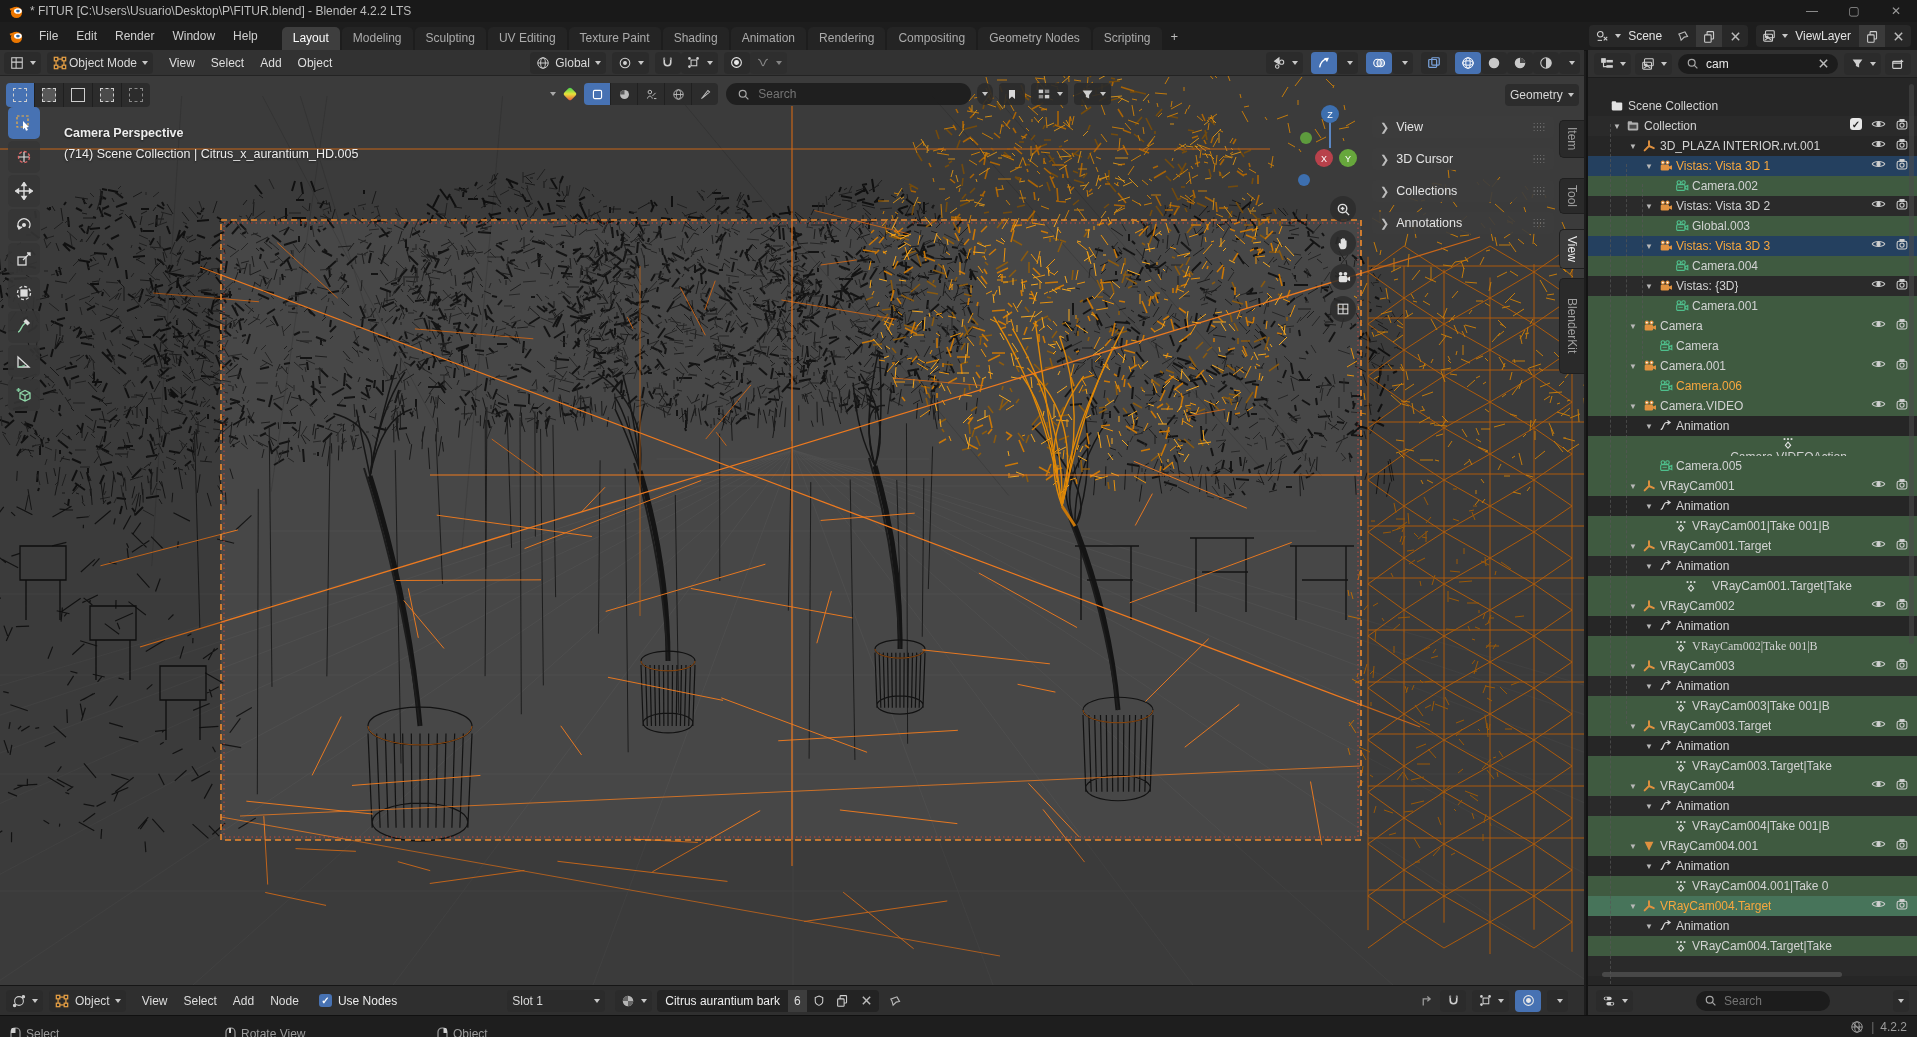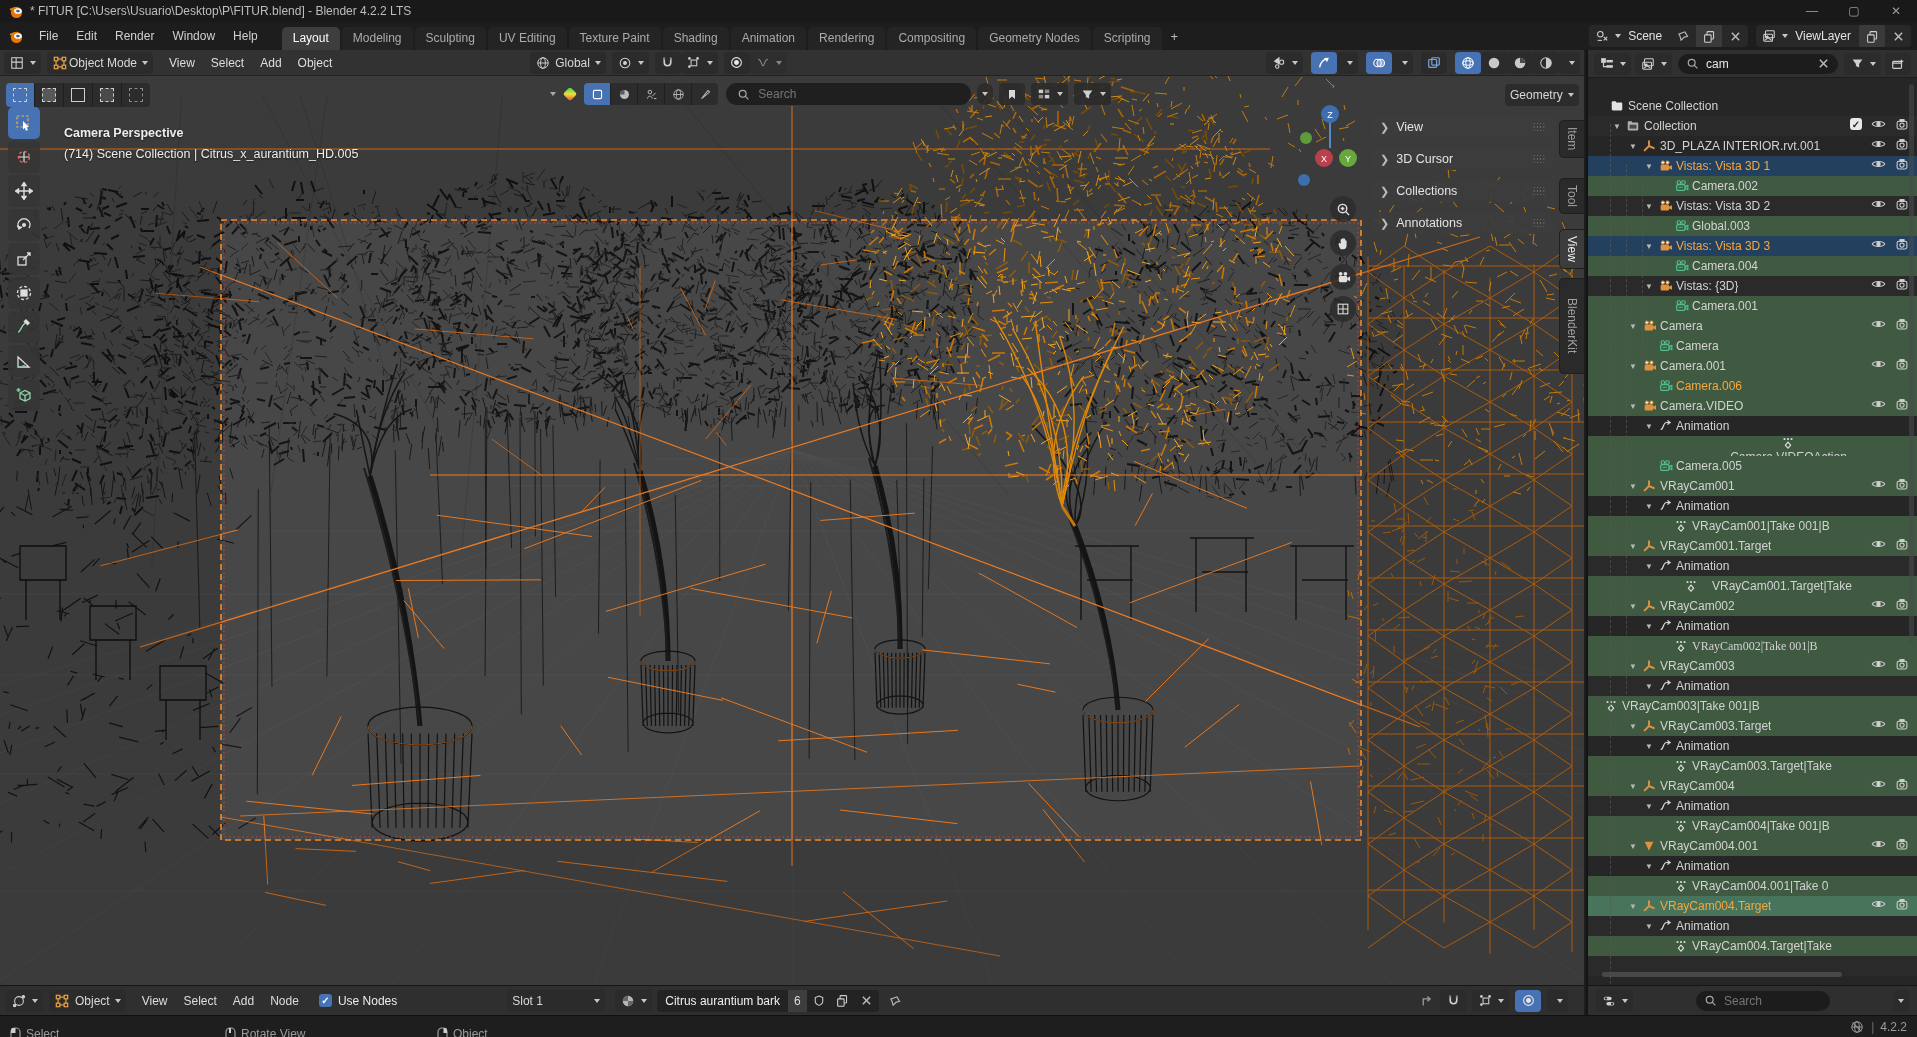--- a/index.html
+++ b/index.html
@@ -1306,21 +1306,21 @@
         <div class="trow bg-dark" style="padding-left: 54px;">
           <span class="twist">▼</span>
           <span class="ricon">
             <svg width="14" height="14" viewBox="0 0 16 16" fill="none" stroke="#d8d8d8" stroke-width="1.4">
               <path d="M3 12 C7 12 5 4 10 4 H13"></path>
               <path d="M10.8 1.8 L13.8 4 L10.8 6.2" fill="none"></path>
             </svg>
           </span>
           <span class="lbl ">Animation</span>
         </div>
-        <div class="trow bg-green" style="">
+        <div class="trow bg-green" style="padding-left: 70px;">
           <span class="twist"></span>
           <span class="ricon">
             <svg width="14" height="14" viewBox="0 0 16 16">
               <g fill="#e4e4e4">
                 <rect x="3" y="2.5" width="2" height="2"></rect>
                 <rect x="7" y="2.5" width="2" height="2"></rect>
                 <rect x="11" y="2.5" width="2" height="2"></rect>
               </g>
               <path d="M8 7 L11 10.5 L8 14 L5 10.5 Z" fill="none" stroke="#e4e4e4" stroke-width="1.3"></path>
             </svg>

